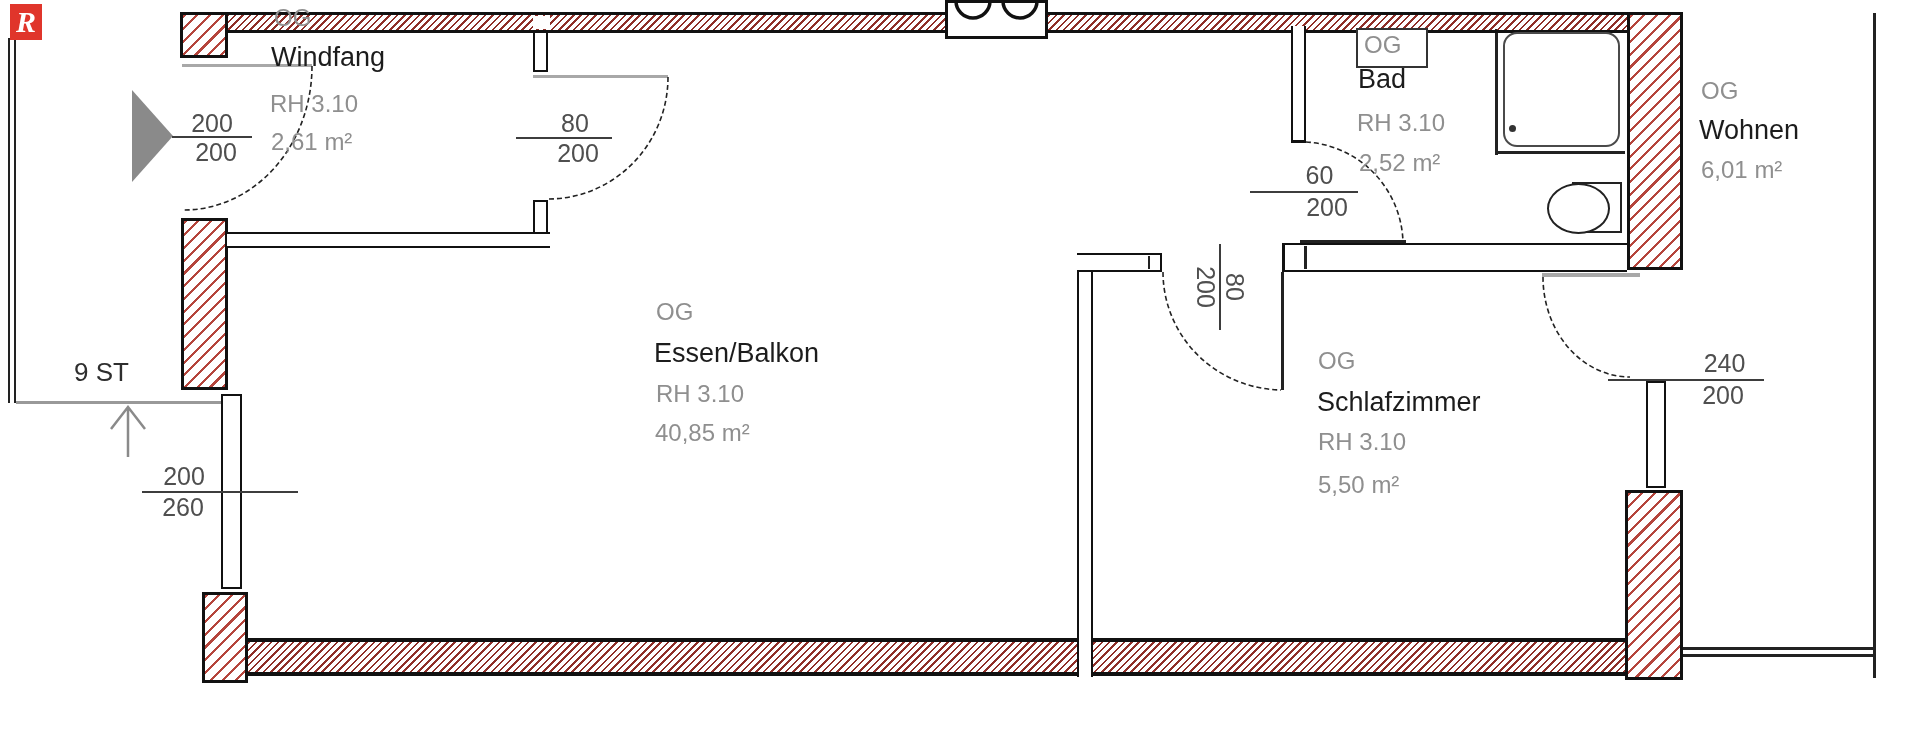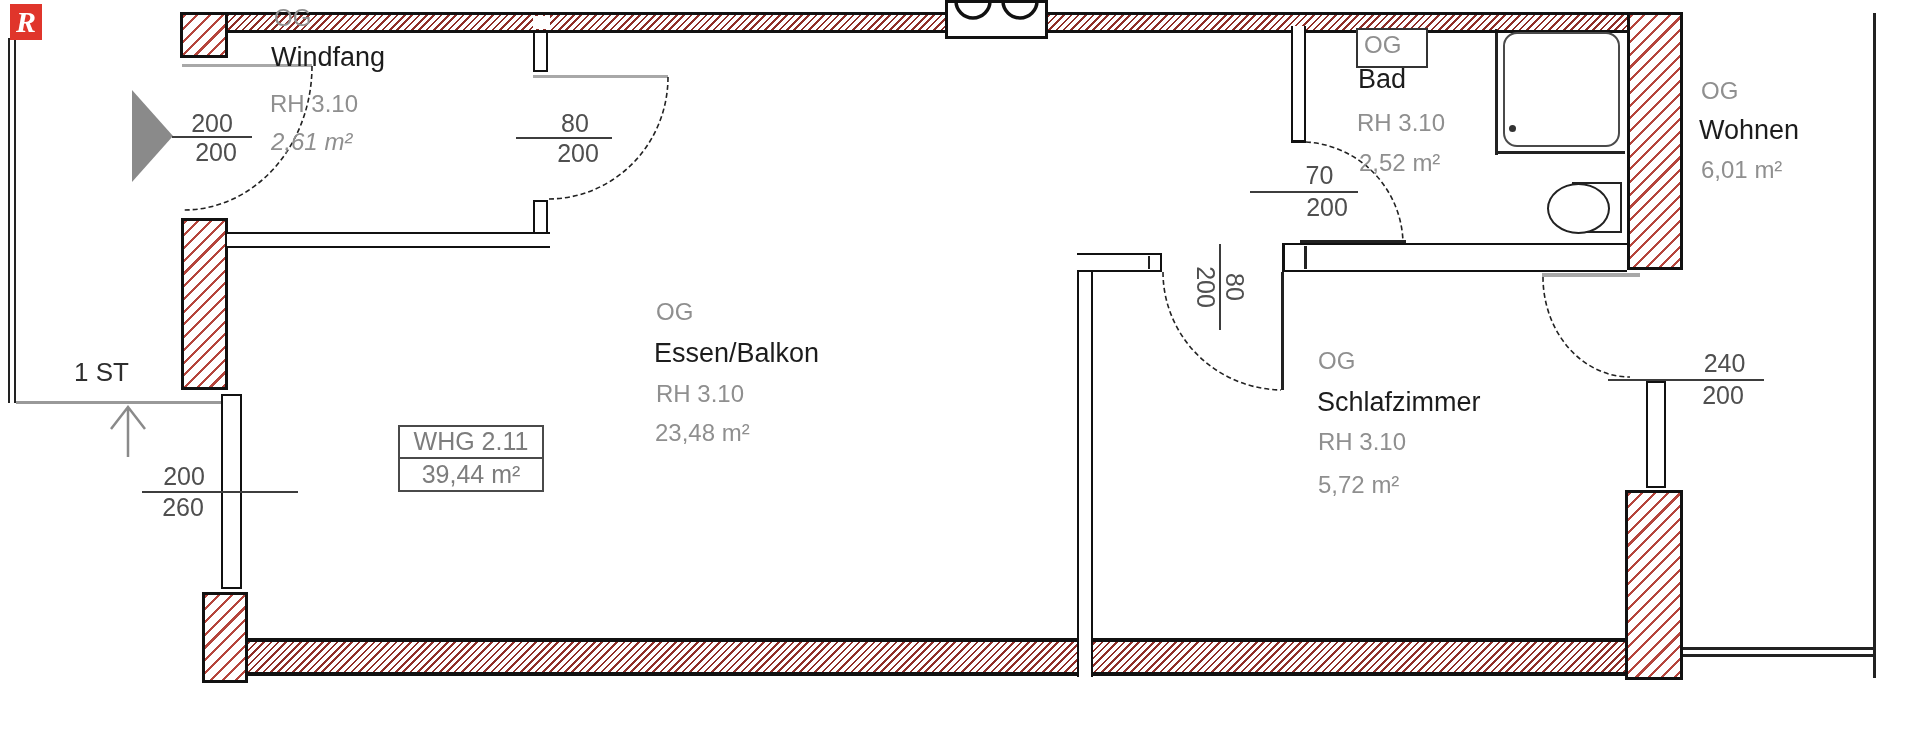--- a/index.html
+++ b/index.html
@@ -105,57 +105,53 @@
     <path d="M1543,277 A87,100 0 0 0 1630,377" fill="none" stroke="#222" stroke-width="1.6" stroke-dasharray="5,3"></path>
     <polygon points="132,90 132,182 173,136" fill="#8a8a8a"></polygon>
     <path d="M128,457 L128,407 M111,429 L128,407 L145,429" fill="none" stroke="#8a8a8a" stroke-width="2.5"></path>
     <path d="M956,1 A17,17 0 0 0 990,1" fill="none" stroke="#111" stroke-width="3.5"></path>
     <path d="M1003,1 A17,17 0 0 0 1037,1" fill="none" stroke="#111" stroke-width="3.5"></path>
   </svg>
 
   <div class="t gray z6" style="left:274px;top:6px;">OG</div>
   <div class="t room z6" style="left:271px;top:44px;">Windfang</div>
   <div class="t gray z6" style="left:270px;top:92px;">RH 3.10</div>
-  <div class="t gray z6" style="left:271px;top:130px;font-style:italic;">2,61 m²</div>
+  <div class="t gray z6" style="left:271px;top:130px;">2,61 m²</div>
 
   <div class="t gray z6" style="left:656px;top:300px;">OG</div>
   <div class="t room z6" style="left:654px;top:340px;">Essen/Balkon</div>
   <div class="t gray z6" style="left:656px;top:382px;">RH 3.10</div>
-  <div class="t gray z6" style="left:655px;top:421px;">23,48 m²</div>
+  <div class="t gray z6" style="left:655px;top:421px;">40,85 m²</div>
 
   <div class="t gray z6" style="left:1364px;top:33px;">OG</div>
   <div class="t room z6" style="left:1358px;top:66px;">Bad</div>
   <div class="t gray z6" style="left:1357px;top:111px;">RH 3.10</div>
   <div class="t gray z6" style="left:1359px;top:151px;">2,52 m²</div>
 
   <div class="t gray z6" style="left:1318px;top:349px;">OG</div>
   <div class="t room z6" style="left:1317px;top:389px;">Schlafzimmer</div>
   <div class="t gray z6" style="left:1318px;top:430px;">RH 3.10</div>
-  <div class="t gray z6" style="left:1318px;top:473px;">5,72 m²</div>
+  <div class="t gray z6" style="left:1318px;top:473px;">5,50 m²</div>
 
   <div class="t gray z6" style="left:1701px;top:79px;">OG</div>
   <div class="t room z6" style="left:1699px;top:117px;">Wohnen</div>
   <div class="t gray z6" style="left:1701px;top:158px;">6,01 m²</div>
 
-  <div id="whg-box">
-    <div class="row">WHG 2.11</div>
-    <div class="row">39,44 m²</div>
-  </div>
 
-  <div class="t z6" style="left:74px;top:359px;font-size:26px;color:#2e2e2e;">1 ST</div>
+  <div class="t z6" style="left:74px;top:359px;font-size:26px;color:#2e2e2e;">9 ST</div>
 
   <div class="t dim z6" style="left:182px;top:111px;width:60px;">200</div>
   <div class="dimline z6" style="left:172px;top:136px;width:80px;"></div>
   <div class="t dim z6" style="left:186px;top:140px;width:60px;">200</div>
 
   <div class="t dim z6" style="left:545px;top:111px;width:60px;">80</div>
   <div class="dimline z6" style="left:516px;top:137px;width:96px;"></div>
   <div class="t dim z6" style="left:548px;top:141px;width:60px;">200</div>
 
-  <div class="t dim z6" style="left:1292px;top:163px;width:55px;">70</div>
+  <div class="t dim z6" style="left:1292px;top:163px;width:55px;">60</div>
   <div class="dimline z6" style="left:1250px;top:191px;width:108px;"></div>
   <div class="t dim z6" style="left:1297px;top:195px;width:60px;">200</div>
 
   <div id="rot-dim">
     <div class="num">80</div>
     <div class="bar"></div>
     <div class="num">200</div>
   </div>
 
   <div class="t dim z6" style="left:1692px;top:351px;width:65px;">240</div>

